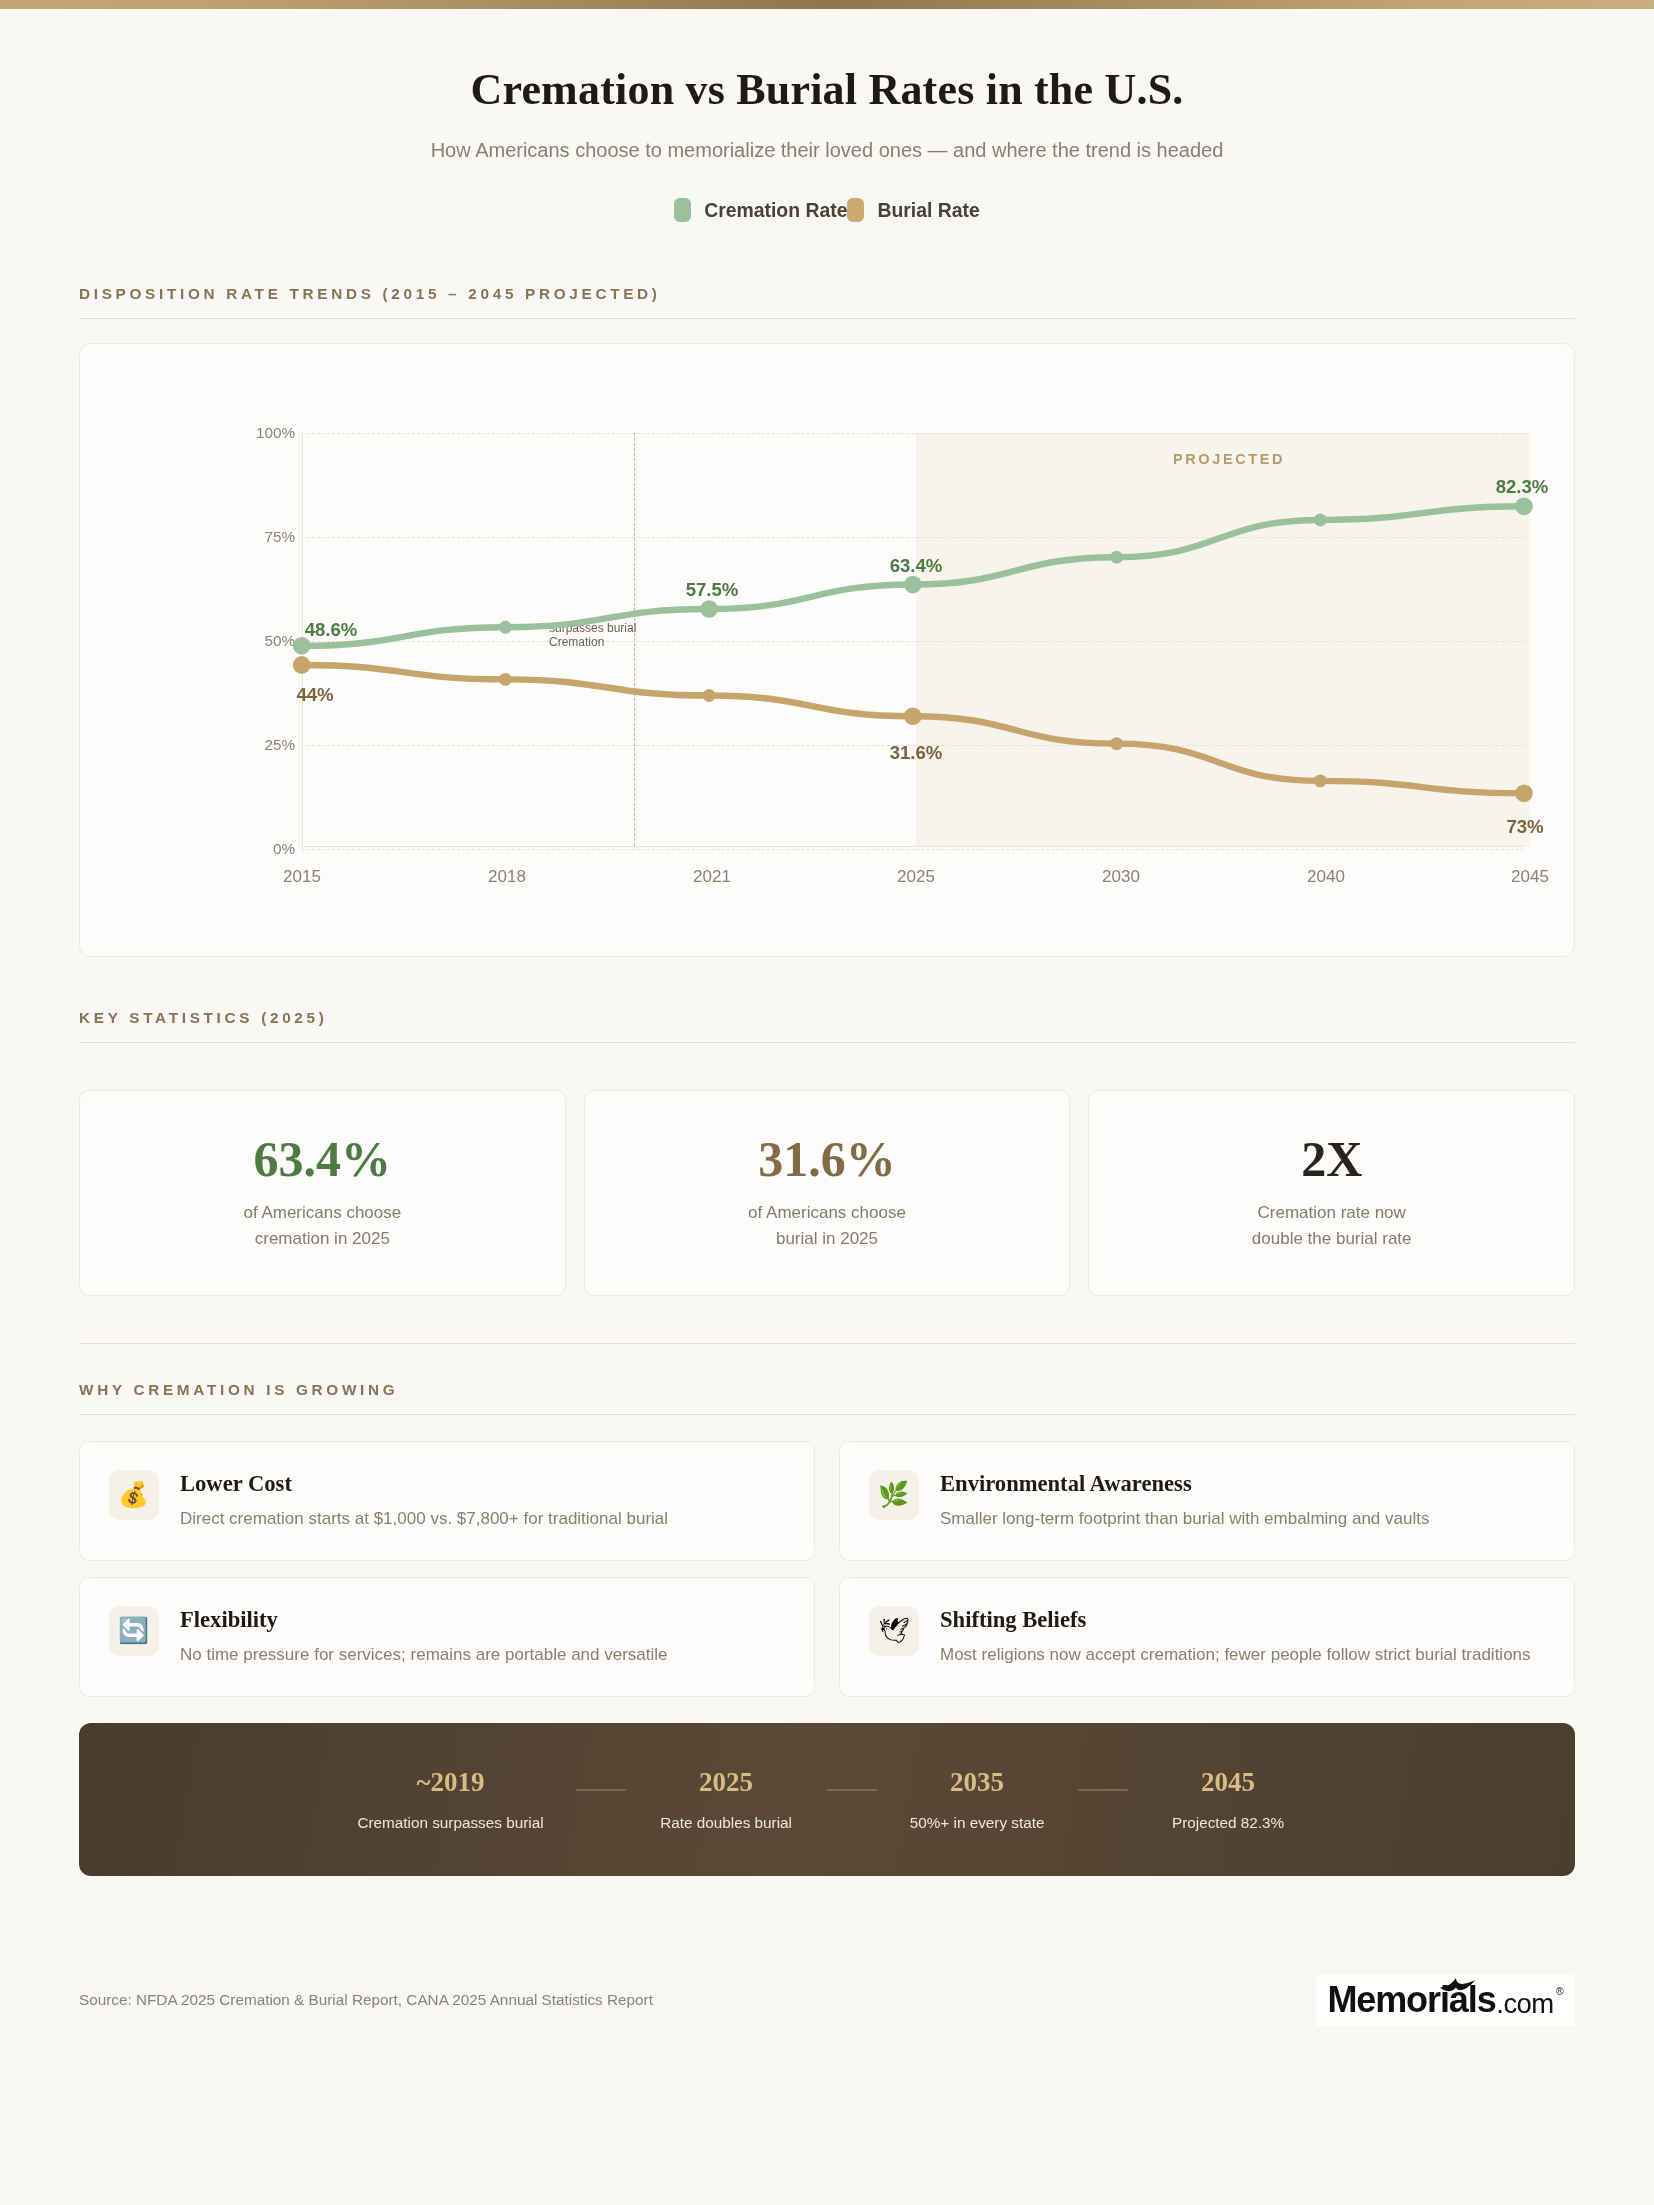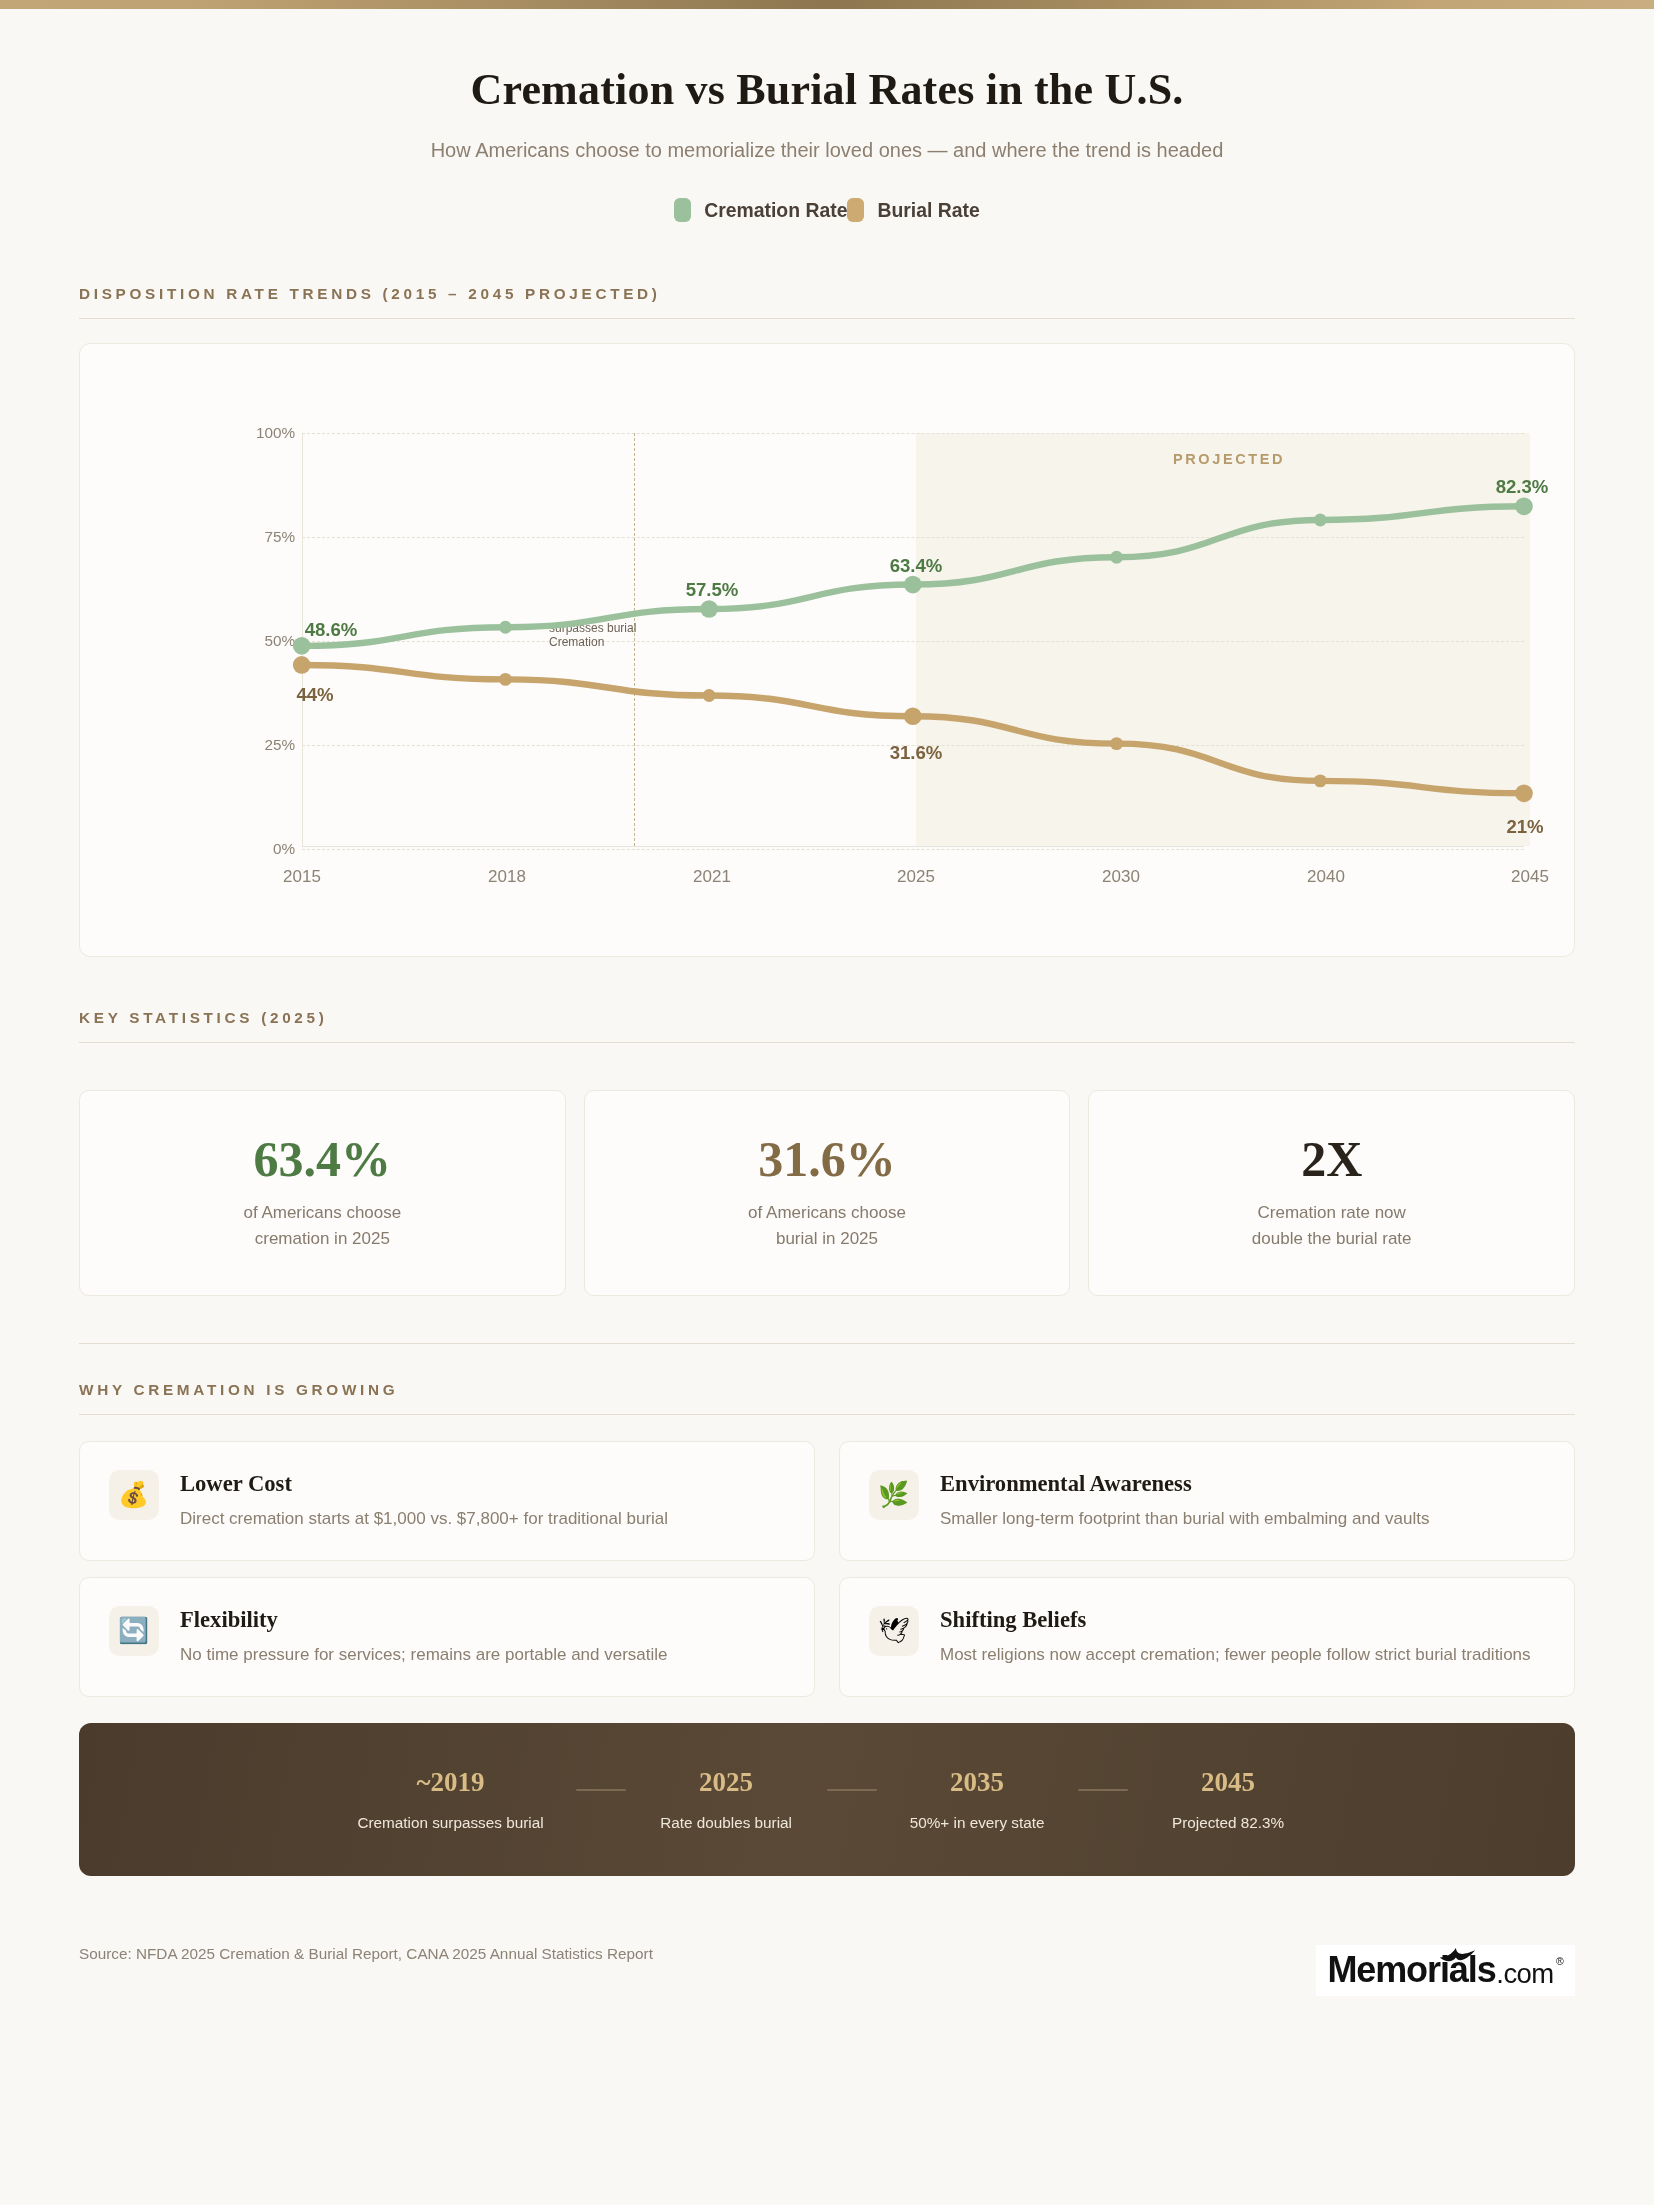--- a/index.html
+++ b/index.html
@@ -287,22 +287,23 @@
     width: 50px; height: 2.4px;
     background: #7D6A52;
     border-radius: 1.6px;
     margin: 0 32px;
     position: relative;
     top: -9.7px;
   }
 
   
   .footer {
-    margin: 69px 79px 0 79px;
-    display: flex;
+    margin: 99px 79px 0 79px;
+    display: flex;
+    align-items: center;
     justify-content: space-between;
   }
   .source {
     font-size: 15.3px;
     color: #8C8275;
   }
   .logo {
     background: #FFFFFF;
     padding: 6.5px 11.3px 8px 11.3px;
     display: flex;
@@ -401,21 +402,21 @@
           <circle cx="1183.3333333333335" cy="386.25" r="8" fill="#C6A46C"></circle>
           <circle cx="1436.6666666666667" cy="432.6" r="8" fill="#C6A46C"></circle>
           <circle cx="1690" cy="448.05" r="11" fill="#C6A46C"></circle>
         </svg>
         <div class="dot-label lbl-green" style="left: 166px; top: 186px;">48.6%</div>
         <div class="dot-label lbl-green" style="left: 547px; top: 146px;">57.5%</div>
         <div class="dot-label lbl-green" style="left: 751px; top: 122px;">63.4%</div>
         <div class="dot-label lbl-green" style="left: 1357px; top: 43px;">82.3%</div>
         <div class="dot-label lbl-tan" style="left: 150px; top: 251px;">44%</div>
         <div class="dot-label lbl-tan" style="left: 751px; top: 309px;">31.6%</div>
-        <div class="dot-label lbl-tan" style="left: 1360px; top: 383px;">21%</div>
+        <div class="dot-label lbl-tan" style="left: 1360px; top: 383px;">73%</div>
         <div class="xtick" style="left: 137px; top: 434px;">2015</div>
         <div class="xtick" style="left: 342px; top: 434px;">2018</div>
         <div class="xtick" style="left: 547px; top: 434px;">2021</div>
         <div class="xtick" style="left: 751px; top: 434px;">2025</div>
         <div class="xtick" style="left: 956px; top: 434px;">2030</div>
         <div class="xtick" style="left: 1161px; top: 434px;">2040</div>
         <div class="xtick" style="left: 1365px; top: 434px;">2045</div>
       </div>
   </div>
 

